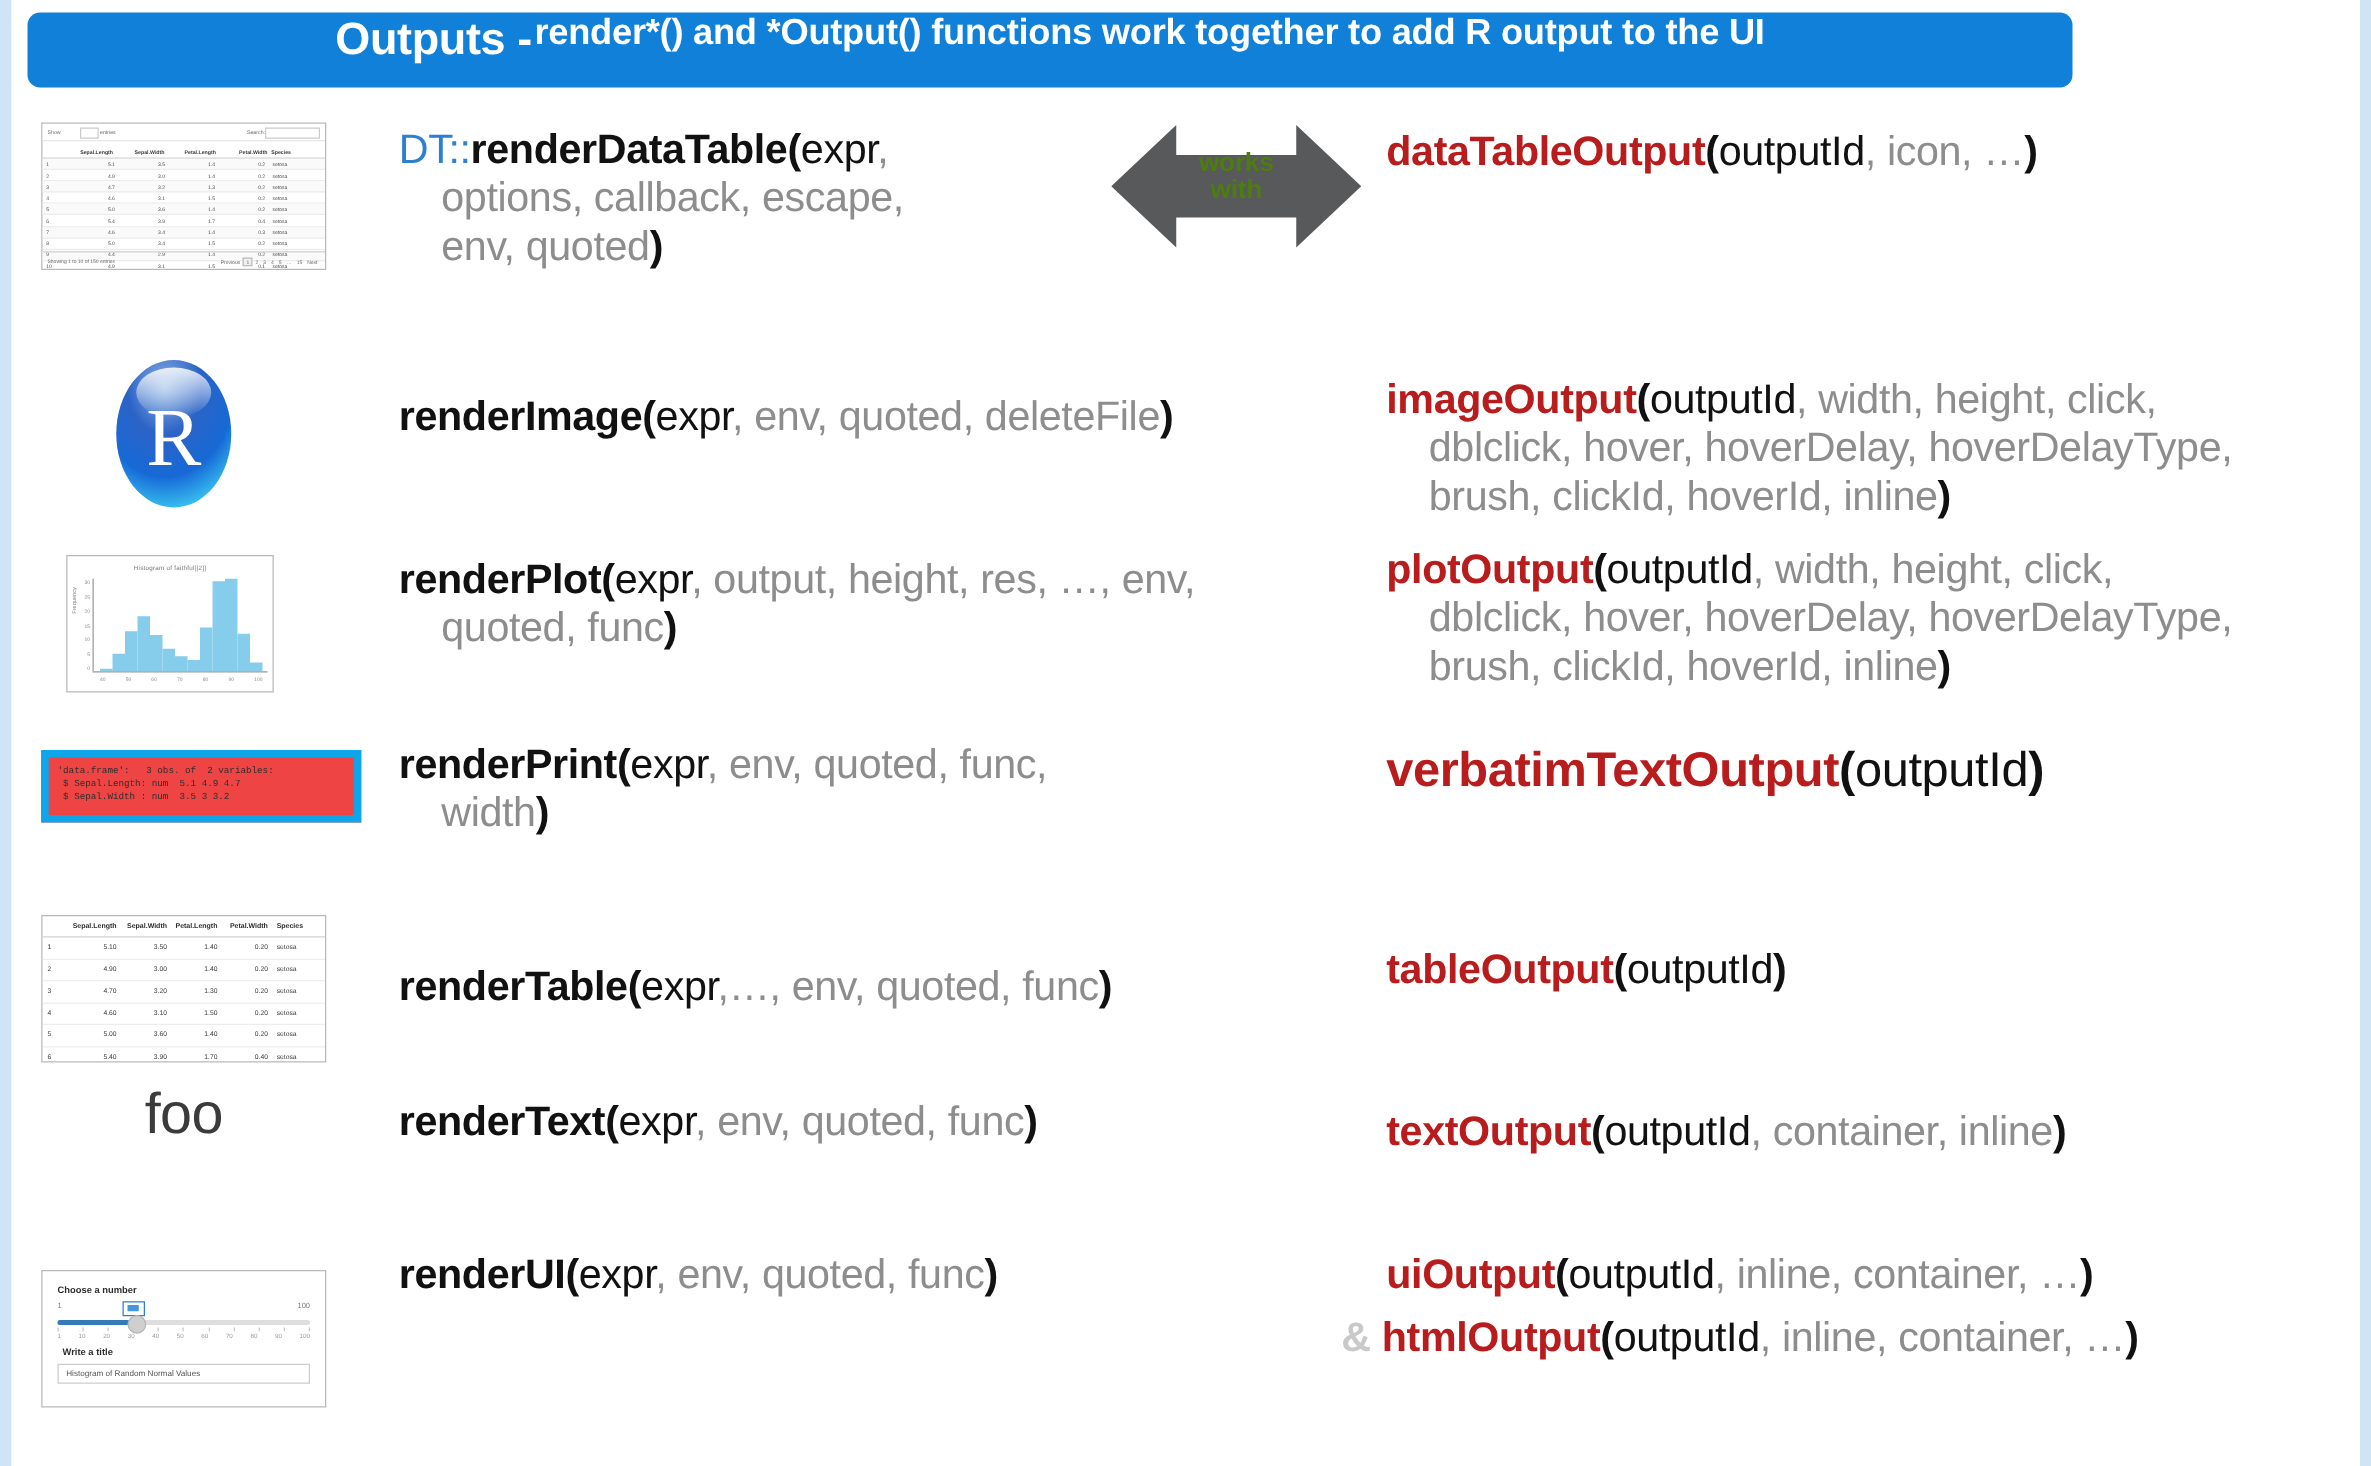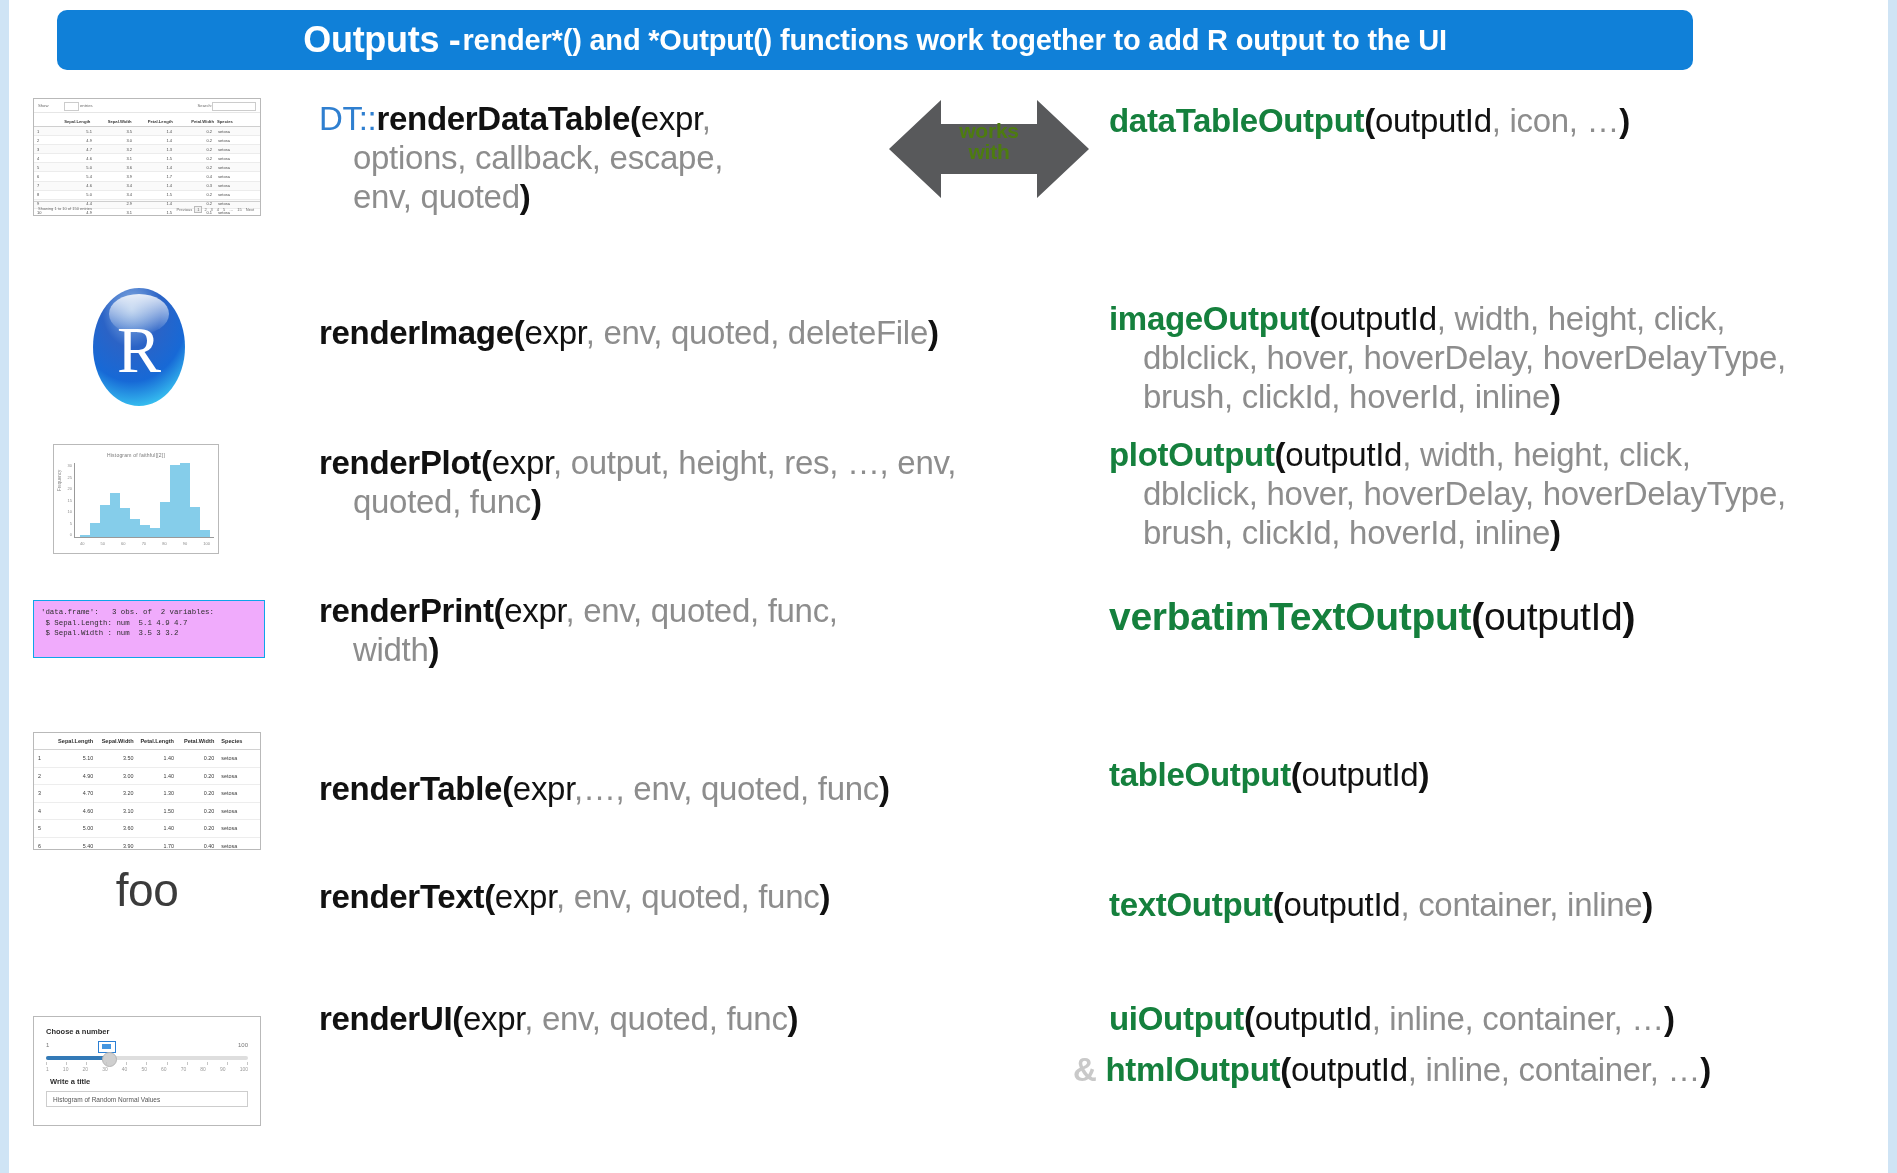--- a/index.html
+++ b/index.html
@@ -26,24 +26,22 @@
   .banner {
     position: absolute;
     left: 13px;
     top: 10px;
     width: 1636px;
     height: 60px;
     background: #1080d8;
     border-radius: 10px;
     color: #ffffff;
     display: flex;
-    align-items: center;
     justify-content: center;
     white-space: nowrap;
-    margin-left: 35px;
   }
   .banner .b-strong {
     font-size: 36px;
     font-weight: bold;
     letter-spacing: -0.3px;
   }
   .banner .b-rest {
     font-size: 29px;
     font-weight: bold;
     letter-spacing: -0.2px;
@@ -79,21 +77,21 @@
     width: 780px;
   }
   
   .fn {
     font-family: "Liberation Sans", sans-serif;
     line-height: 1.18;
     letter-spacing: -0.3px;
   }
   .fn .ns        { color: #2f7fd0; font-weight: normal; }
   .fn .name      { color: #111111; font-weight: bold; }
-  .fn .nameblue  { color: #15803d; font-weight: bold; }
+  .fn .nameblue  { color: #b91c1c; font-weight: bold; }
   .fn .paren     { color: #111111; font-weight: bold; }
   .fn .req       { color: #111111; font-weight: normal; }
   .fn .opt       { color: #8d8d8d; font-weight: normal; }
   .fn .amp       { color: #c9c9c9; font-weight: bold; }
   .indent {
     display: block;
     padding-left: 34px;
   }
   
   .arrow-wrap {
@@ -152,21 +150,21 @@
   .plot-ylab { position: absolute; left: 3px; top: 46px; font-size: 4.5px; color: #888; transform: rotate(-90deg); transform-origin: left top;}
   .plot-area { position: absolute; left: 26px; top: 18px; right: 8px; bottom: 16px; }
   .plot-axis { position: absolute; left: 20px; top: 18px; width: 1px; bottom: 16px; background: #9a9a9a;}
   .bars { position: absolute; left: 0; bottom: 0; width: 100%; height: 100%; display: flex; align-items: flex-end; }
   .bars i { display: block; background: #85cdea; flex: 1 1 auto; }
   .plot-xaxis { position: absolute; left: 20px; right: 4px; bottom: 15px; height: 1px; background: #9a9a9a;}
   .plot-xticks { position: absolute; left: 26px; right: 8px; bottom: 7px; display: flex; justify-content: space-between; font-size: 4px; color: #8a8a8a;}
   .plot-yticks { position: absolute; left: 6px; top: 18px; bottom: 16px; display: flex; flex-direction: column; justify-content: space-between; font-size: 4px; color: #8a8a8a; align-items: flex-end; width: 12px;}
   
   .print-thumb {
-    width: 232px; height: 58px; background: #f0abfc; border: 1px solid #0ea5e9;
+    width: 256px; height: 58px; background: #ef4444; border: 6px solid #0ea5e9;
     font-family: "Liberation Mono", monospace; font-size: 7.4px; color: #2e2e2e;
     padding: 6px 0 0 7px; box-sizing: border-box; line-height: 1.45; white-space: pre;
   }
   
   .tbl-thumb { width: 228px; height: 118px; font-size: 5px; }
   .tbl-head { display: flex; border-bottom: 1px solid #d2d2d2; height: 16px; align-items: center;}
   .tbl-head div { font-weight: bold; color: #2e2e2e; font-size: 5.6px; text-align: right; padding-right: 4px;}
   .tbl-row { display: flex; height: 16.5px; align-items: center; border-bottom: 1px solid #ededed;}
   .tbl-row div { color: #3a3a3a; font-size: 5.4px; text-align: right; padding-right: 4px;}
   .tc0 { width: 18px; text-align: left !important; padding-left: 4px;}

